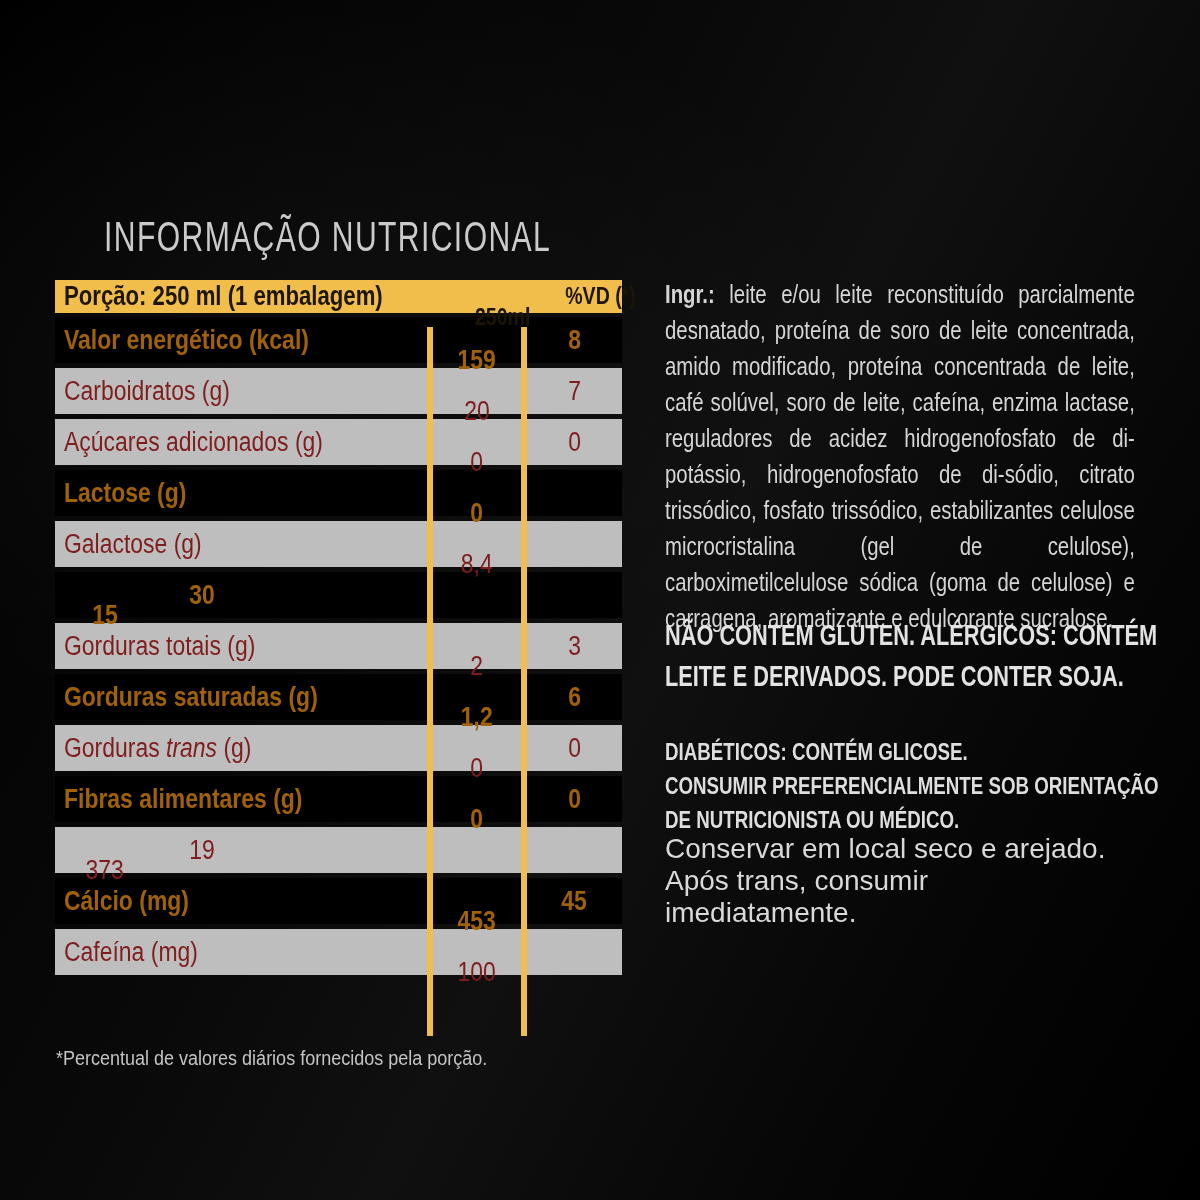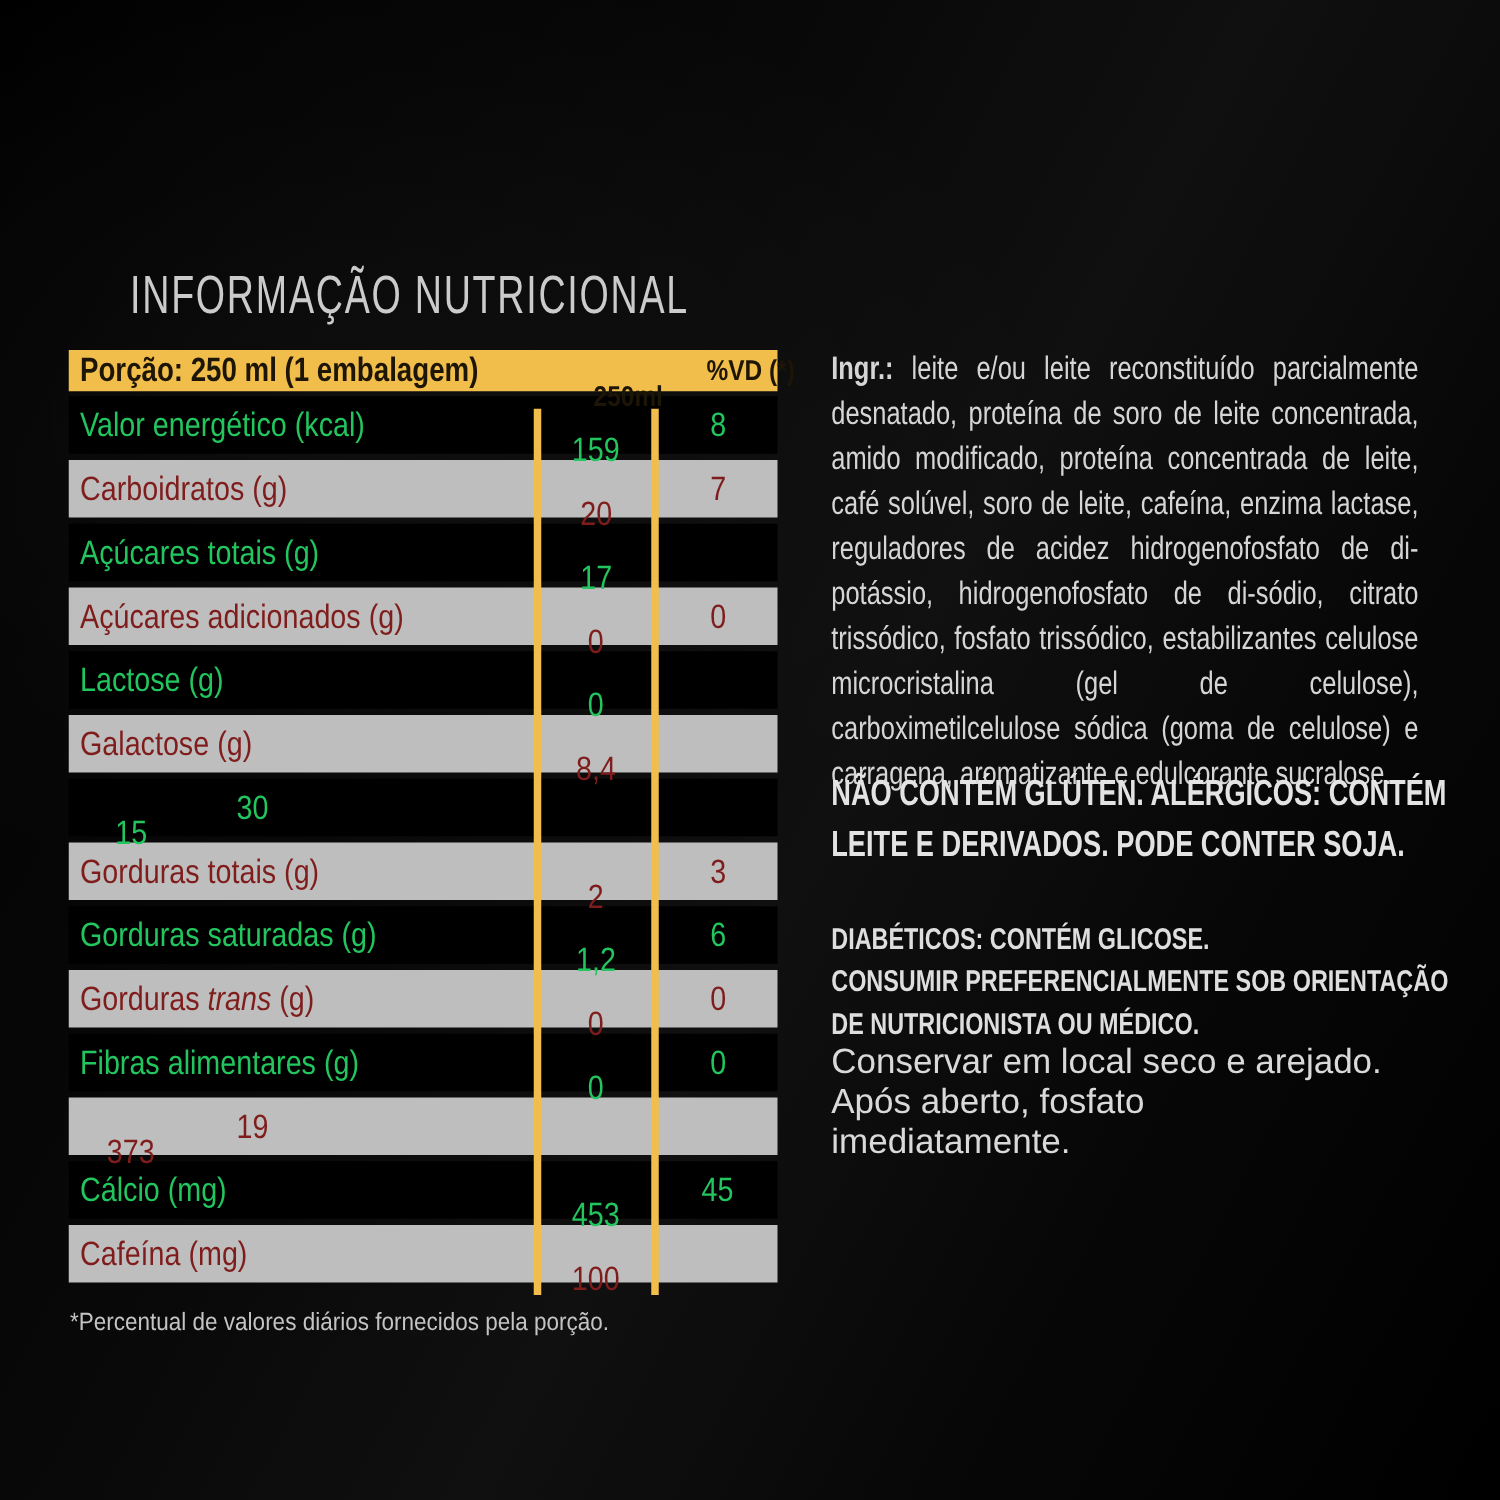--- a/index.html
+++ b/index.html
@@ -24,21 +24,21 @@
   .sp{width:6px;flex:0 0 6px;}
   .camount{width:88px;flex:0 0 88px;justify-content:center;margin-top:41px;}
   .cdv{width:95px;flex:0 0 95px;justify-content:center;}
   .thead .clabel{font-size:27px;}
   .thead .camount,.thead .cdv{font-size:23px;}
   .cx{display:inline-block;transform:scaleX(.85);transform-origin:0 50%;white-space:nowrap;}
   .thead .clabel .cx{transform:scaleX(.82);}
   .camount .cx,.cdv .cx{transform-origin:50% 50%;}
   .trow{display:flex;align-items:center;height:46px;margin-bottom:5px;font-size:27px;}
   .trow:last-child{margin-bottom:0;}
-  .trow.dark{background:#000;color:#22c55e;}
+  .trow.dark{background:#000;color:#a16207;font-weight:bold;}
   .trow.gray{background:var(--gray);color:#7f1d1d;}
   .it{font-style:italic;}
   .vline{position:absolute;top:47px;width:6px;height:709px;background:var(--yellow);z-index:5;}
   .vline.v1{left:372px;} .vline.v2{left:466px;}
 
   .footnote{position:absolute;left:56px;top:1047px;font-size:20px;color:#c4c4c4;}
   .footnote .cx{transform:scaleX(.9);}
 
   
   .ingr{position:absolute;left:665px;top:276px;width:600px;
@@ -94,33 +94,20 @@
           </div>
           <div class="sp"></div>
           <div class="cell camount">
             <span class="cx">20</span>
           </div>
           <div class="sp"></div>
           <div class="cell cdv">
             <span class="cx">7</span>
           </div>
         </div>
-        <div class="trow dark">
-          <div class="cell clabel">
-            <span class="cx"><span>Açúcares totais (g)</span></span>
-          </div>
-          <div class="sp"></div>
-          <div class="cell camount">
-            <span class="cx">17</span>
-          </div>
-          <div class="sp"></div>
-          <div class="cell cdv">
-            <span class="cx"></span>
-          </div>
-        </div>
         <div class="trow gray">
           <div class="cell clabel">
             <span class="cx"><span>Açúcares adicionados (g)</span></span>
           </div>
           <div class="sp"></div>
           <div class="cell camount">
             <span class="cx">0</span>
           </div>
           <div class="sp"></div>
           <div class="cell cdv">
@@ -269,17 +256,17 @@
     </div>
 
   <div class="diabetics">
       <div class="ln">DIABÉTICOS: CONTÉM GLICOSE.</div>
       <div class="ln">CONSUMIR PREFERENCIALMENTE SOB ORIENTAÇÃO</div>
       <div class="ln">DE NUTRICIONISTA OU MÉDICO.</div>
     </div>
 
   <div class="storage">
       <div class="ln">Conservar em local seco e arejado.</div>
-      <div class="ln">Após aberto, fosfato</div>
+      <div class="ln">Após trans, consumir</div>
       <div class="ln">imediatamente.</div>
     </div>
 
 </div>
 
 </body></html>

